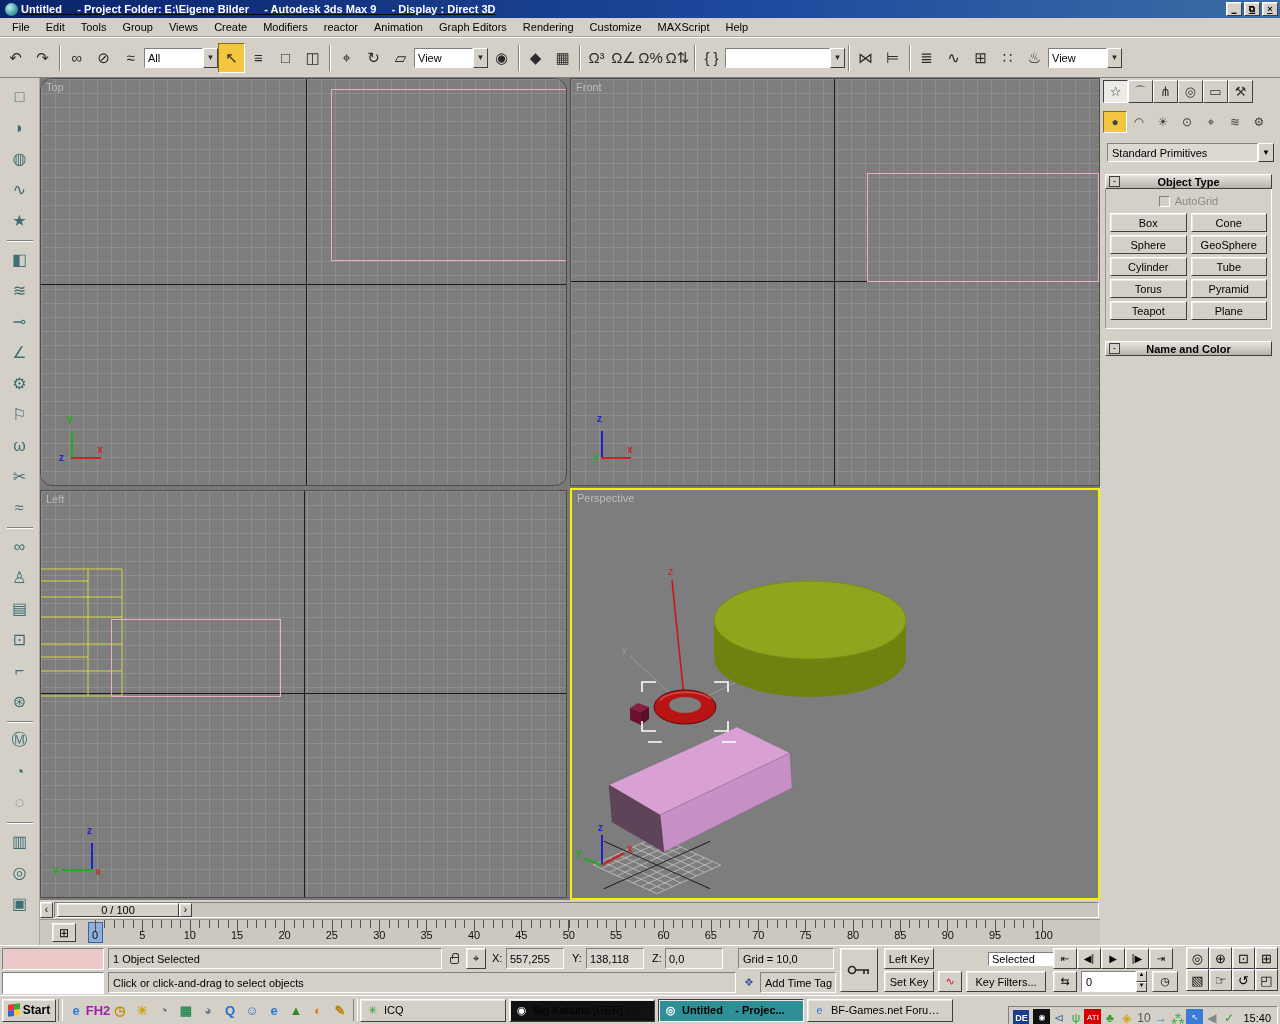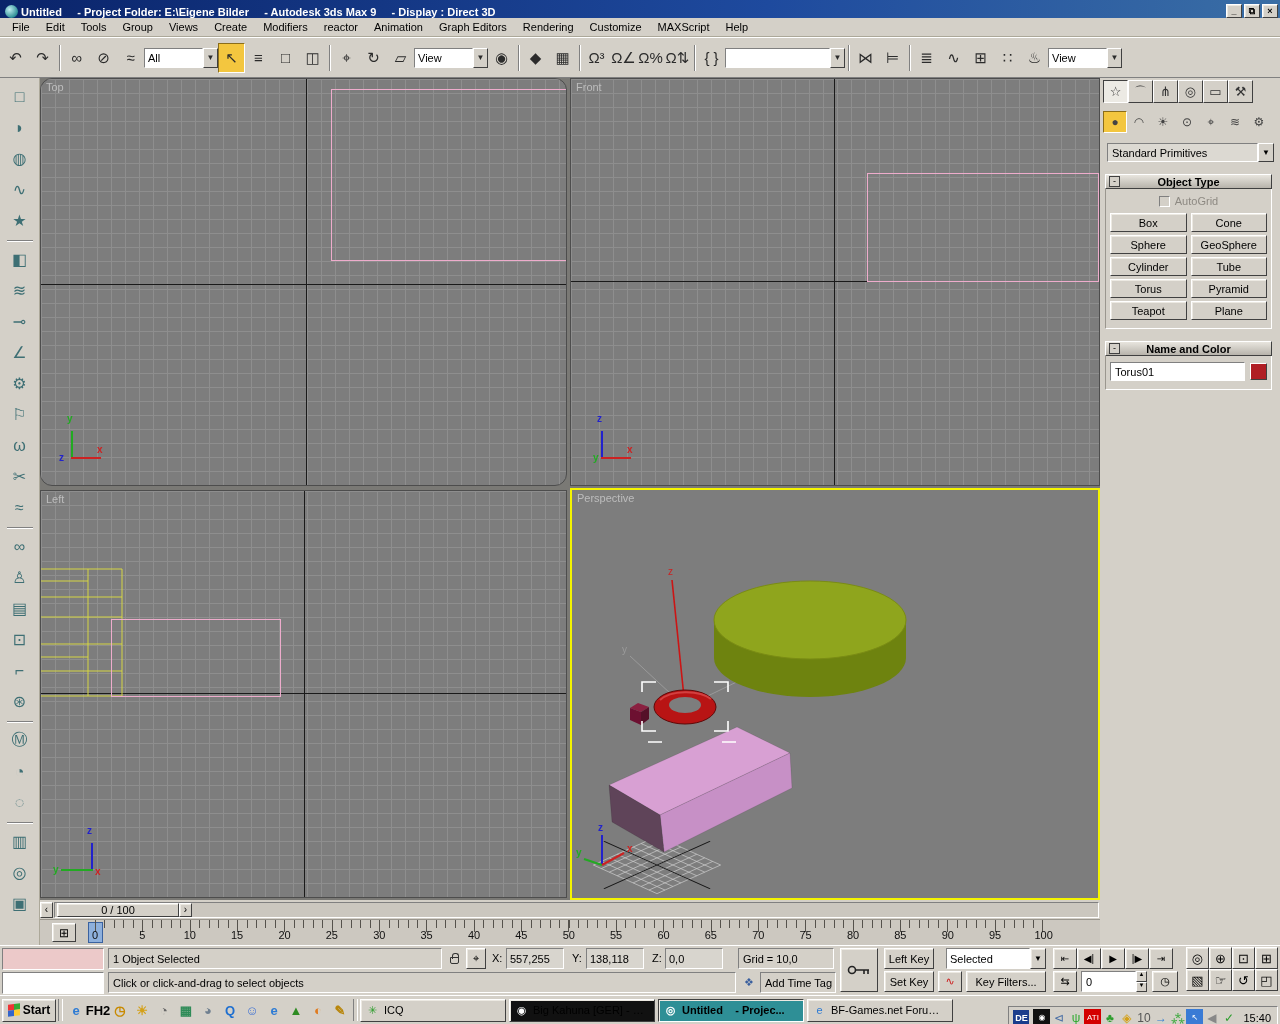--- a/index.html
+++ b/index.html
@@ -2,21 +2,21 @@
 <html><head>
 <meta charset="utf-8">
 <style>
   *{margin:0;padding:0;box-sizing:border-box;}
   html,body{width:1280px;height:1024px;overflow:hidden;}
   body{position:relative;background:#d4d0c8;font-family:"Liberation Sans",sans-serif;font-size:11px;color:#000;cursor:default;}
   .raised{background:#d4d0c8;border:1px solid;border-color:#fff #404040 #404040 #fff;box-shadow:inset 1px 1px 0 #ece9e2;}
   .sunken{border:1px solid;border-color:#808080 #fff #fff #808080;}
 
   
-  #titlebar{position:absolute;left:0;top:0;width:1280px;height:18px;background:linear-gradient(90deg,#0a246a,#1e4a9e 60%,#3a6ea5);display:flex;align-items:flex-end;padding:0 2px;}
+  #titlebar{position:absolute;left:0;top:0;width:1280px;height:18px;background:linear-gradient(90deg,#0a246a,#1e4a9e 60%,#3a6ea5);display:flex;align-items:center;padding:0 2px;text-decoration:underline;}
   #app-icon{width:13px;height:13px;border-radius:50%;background:radial-gradient(circle at 35% 35%,#bfeef0,#2e8f96 70%,#145055);margin:0 3px;flex:none;}
   #title-text{color:#fff;font-weight:bold;font-size:11px;white-space:nowrap;overflow:hidden;flex:1;}
   .win-btn{width:16px;height:14px;margin-left:2px;display:flex;align-items:center;justify-content:center;font-size:9px;font-weight:bold;color:#000;}
 
   
   #menubar{position:absolute;left:0;top:18px;width:1280px;height:19px;background:#d4d0c8;border-bottom:1px solid #aca899;display:flex;align-items:center;padding-left:4px;}
   .menu-item{padding:2px 8px;}
 
   
   #toolbar{position:absolute;left:0;top:37px;width:1280px;height:41px;background:#d4d0c8;border-top:1px solid #fff;border-bottom:1px solid #808080;display:flex;align-items:center;padding:0 2px;overflow:hidden;}
@@ -655,26 +655,20 @@
           </div>
         </div>
     </div>
   </div>
 
   <div class="rollout">
     <div class="ro-head">
       <span class="ro-minus">-</span>
       <span class="ro-title">Name and Color</span>
     </div>
-    <div class="ro-body">
-      <div id="name-row">
-        <div id="name-field">Torus01</div>
-        <div id="color-swatch" style="background: rgb(176, 30, 36);"></div>
-      </div>
-    </div>
   </div>
 </div>
 
 <div id="statusbar">
   <div class="abs" id="listener-pink"></div>
   <div class="abs" id="listener-white"></div>
 
   <div class="abs st-box" style="left:108px;top:2px;width:334px;height:21px;">
       <span>1 Object Selected</span>
     </div>
@@ -719,21 +713,21 @@
       <span>Add Time Tag</span>
     </div>
 
   <div class="abs st-btn raised" style="left:884px;top:2px;width:50px;height:21px;">
       <span>Left Key</span>
     </div>
   <div class="abs st-btn raised" style="left:884px;top:25px;width:50px;height:21px;">
       <span>Set Key</span>
     </div>
 
-  <div class="abs" style="left:946px;top:2px;width:100px;height:21px;display:flex;">
+  <div class="abs" style="left:988px;top:2px;width:100px;height:21px;display:flex;align-items:center;">
     <div style="flex:1;background:#fff;border:1px solid;border-color:#808080 #fff #fff #808080;display:flex;align-items:center;padding-left:3px;">Selected</div>
     <div class="raised" style="width:16px;display:flex;align-items:center;justify-content:center;font-size:8px;">▼</div>
   </div>
   <div class="abs st-btn raised" style="left:938px;top:25px;width:24px;height:21px;color:#c22;">
       <span>∿</span>
     </div>
   <div class="abs st-btn raised" style="left:966px;top:25px;width:80px;height:21px;">
       <span>Key Filters...</span>
     </div>
 
@@ -808,21 +802,21 @@
       </span>
     <span>Start</span>
   </div>
   <div class="tb-sep"></div>
   <div style="display:flex;flex:none;">
 
   <div class="ql" style="color: rgb(45, 123, 212);">
         <span style="font-size: inherit; color: rgb(45, 123, 212);">e</span>
       </div>
       <div class="ql" style="color: rgb(204, 0, 0);">
-        <span style="font-size: inherit; color: #000000;">FH2</span>
+        <span style="font-size: inherit; color: #a21caf;">FH2</span>
       </div>
       <div class="ql" style="color: rgb(200, 138, 0);">
         <span style="font-size: inherit; color: rgb(200, 138, 0);">◷</span>
       </div>
       <div class="ql" style="color: rgb(212, 160, 23);">
         <span style="font-size: inherit; color: rgb(212, 160, 23);">☀</span>
       </div>
       <div class="ql" style="color: rgb(102, 102, 102);">
         <span style="font-size: inherit; color: rgb(102, 102, 102);">◔</span>
       </div>

